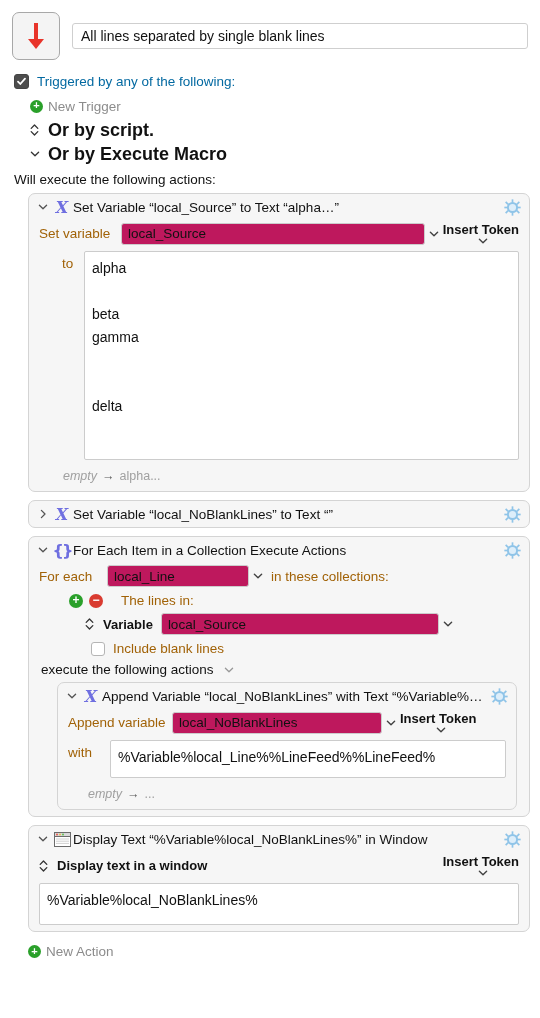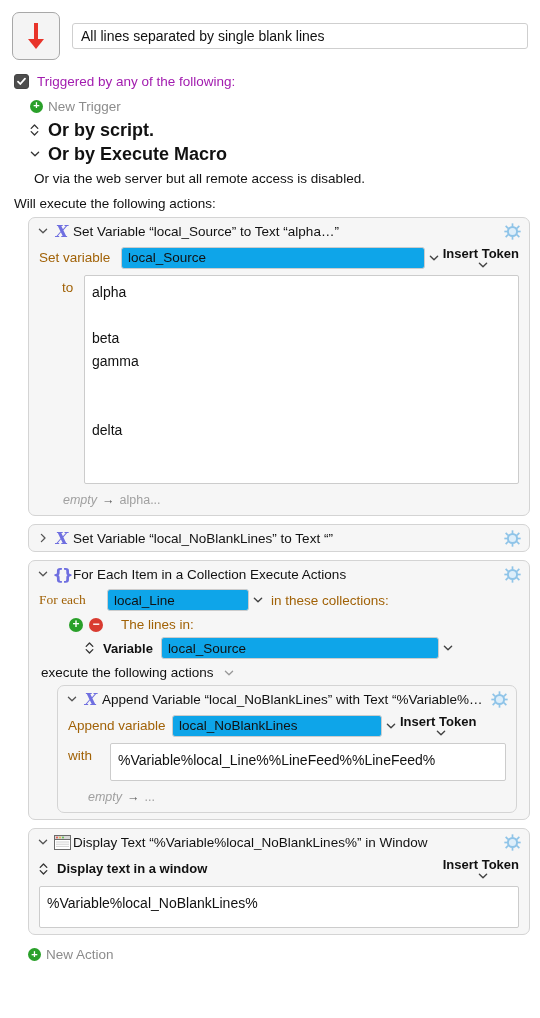--- a/index.html
+++ b/index.html
@@ -32,21 +32,21 @@
   
   .triggers { padding: 10px 0 0 14px; }
   .trig-row { display: flex; align-items: center; margin-bottom: 2px; height: 22px; }
   .cb {
     width: 15px; height: 15px; border-radius: 3px;
     background: #4d4d4d; border: 1px solid #444;
     display: flex; align-items: center; justify-content: center;
     margin-right: 8px; flex: 0 0 15px;
   }
   .cb svg { display: block; }
-  .trig-label { font-size: 13.5px; color: #a21caf; }
+  .trig-label { font-size: 13.5px; color: #0369a1; }
   .sub-row { display: flex; align-items: center; height: 24px; padding-left: 16px; }
   .sub-row .ic { width: 18px; display:flex; align-items:center; justify-content:flex-start; flex:0 0 18px; }
   .new-trigger { color: #8c8c8c; font-size: 13.5px; }
   .bold-sub { font-weight: bold; font-size: 18px; color: #111; }
   .plain-sub { font-size: 13.5px; color: #111; padding-left: 20px; height: 24px; display:flex; align-items:center;}
   .will-exec { font-size: 13.5px; color: #111; padding: 6px 0 6px 14px; }
 
   
   .actions { padding: 0 10px 0 28px; }
   .action {
@@ -63,21 +63,21 @@
   .disc { width: 16px; flex: 0 0 16px; display: flex; align-items: center; justify-content: center; color:#555; }
   .act-icon { width: 22px; flex: 0 0 22px; display:flex; align-items:center; justify-content:center; }
   .act-title { flex: 1; white-space: nowrap; overflow: hidden; }
   .gear { width: 18px; flex: 0 0 18px; display:flex; align-items:center; justify-content:center; }
 
   .act-body { padding: 2px 10px 6px 10px; }
   .row { display: flex; align-items: center; margin-bottom: 6px; }
   .lbl { font-size: 13.5px; color: #a16207; white-space: nowrap; }
   .lbl-b { font-size: 13px; font-weight: bold; color:#111; white-space: nowrap; }
   .field {
-    border: 1px solid #cccccc; background: #0ea5e9; border-radius: 3px;
+    border: 1px solid #cccccc; background: #be185d; border-radius: 3px;
     height: 22px; display: flex; align-items: center; padding: 0 6px;
     font-size: 13.5px; color: #111; overflow: hidden; white-space: nowrap;
   }
   .chev { width: 18px; flex:0 0 18px; display:flex; align-items:center; justify-content:center; color:#444; }
   .insert-token { font-size: 13px; font-weight: bold; color:#111; display:flex; align-items:center; white-space: nowrap; flex-direction: column; }
   .textarea {
     border: 1px solid #cccccc; background: #fff; border-radius: 2px;
     padding: 5px 7px; font-size: 14px; color: #111; line-height: 23px;
     white-space: pre; overflow: hidden;
   }
@@ -153,21 +153,20 @@
 
   <div class="sub-row">
     <span class="ic">
       <svg width="10" height="8" viewBox="0 0 10 8">
         <path d="M1.4 2.2 L5 5.8 L8.6 2.2" stroke="#333" stroke-width="1.3" fill="none" stroke-linecap="round" stroke-linejoin="round"></path>
       </svg>
     </span>
     <span class="bold-sub">Or by Execute Macro</span>
   </div>
 
-  <div class="plain-sub">Or via the web server but all remote access is disabled.</div>
 </div>
 
 <div class="will-exec">Will execute the following actions:</div>
 
 <div class="actions">
 
   <div class="action">
     <div class="act-head">
       <span class="disc">
         <svg width="10" height="8" viewBox="0 0 10 8">
@@ -285,21 +284,21 @@
             <rect x="15.6" y="13.1" width="2" height="4" transform="rotate(-45 16.6 15.1)"></rect>
             <rect x="15.6" y="2.9" width="2" height="4" transform="rotate(45 16.6 4.9)"></rect>
             <rect x="2.4" y="13.1" width="2" height="4" transform="rotate(45 3.4 15.1)"></rect>
           </g>
           <circle cx="10" cy="10" r="4.2" fill="#ddeefa"></circle>
         </svg>
       </span>
     </div>
     <div class="act-body">
       <div class="row">
-        <span class="lbl" style="width:68px;font-family:Liberation Serif, serif;">For each</span>
+        <span class="lbl" style="width:68px;">For each</span>
         <span class="field" style="width:142px;">local_Line</span>
         <span class="chev">
           <svg width="10" height="8" viewBox="0 0 10 8">
               <path d="M1.4 2.2 L5 5.8 L8.6 2.2" stroke="#444" stroke-width="1.4" fill="none" stroke-linecap="round" stroke-linejoin="round"></path>
             </svg>
         </span>
         <span class="lbl" style="margin-left:4px;">in these collections:</span>
       </div>
 
       <div class="pmrow">
@@ -321,20 +320,24 @@
         </span>
         <span class="lbl-b" style="margin:0 8px 0 2px;">Variable</span>
         <span class="field" style="flex:1;max-width:278px;">local_Source</span>
         <span class="chev">
           <svg width="10" height="8" viewBox="0 0 10 8">
               <path d="M1.4 2.2 L5 5.8 L8.6 2.2" stroke="#444" stroke-width="1.4" fill="none" stroke-linecap="round" stroke-linejoin="round"></path>
             </svg>
         </span>
       </div>
 
+      <div class="row indent3">
+        <span class="chk-empty"></span>
+        <span class="lbl" style="margin-left:8px;">Include blank lines</span>
+      </div>
 
       <div class="sub-actions-label">
         <span>execute the following actions</span>
         <span>
           <svg width="10" height="8" viewBox="0 0 10 8">
               <path d="M1.4 2.2 L5 5.8 L8.6 2.2" stroke="#999" stroke-width="1.3" fill="none" stroke-linecap="round" stroke-linejoin="round"></path>
             </svg>
         </span>
       </div>
 

